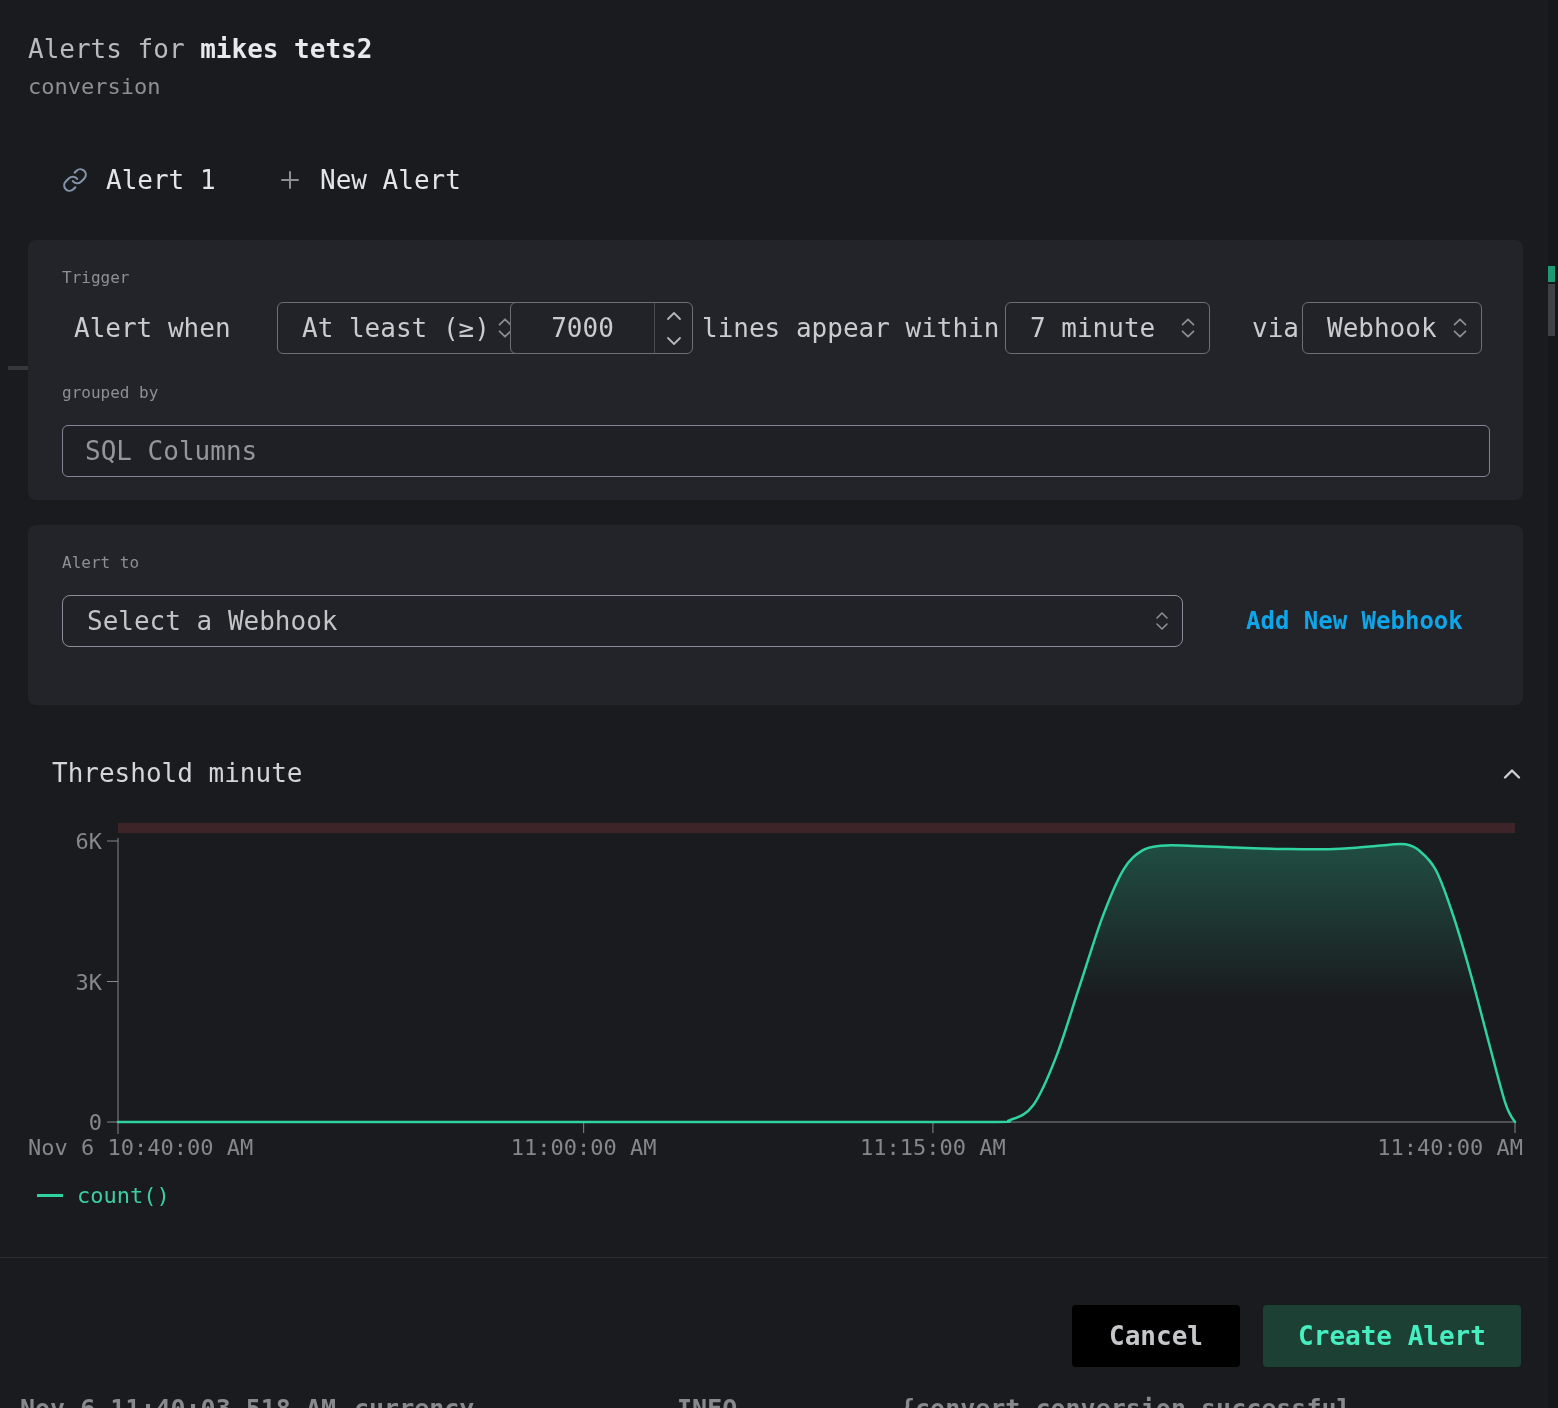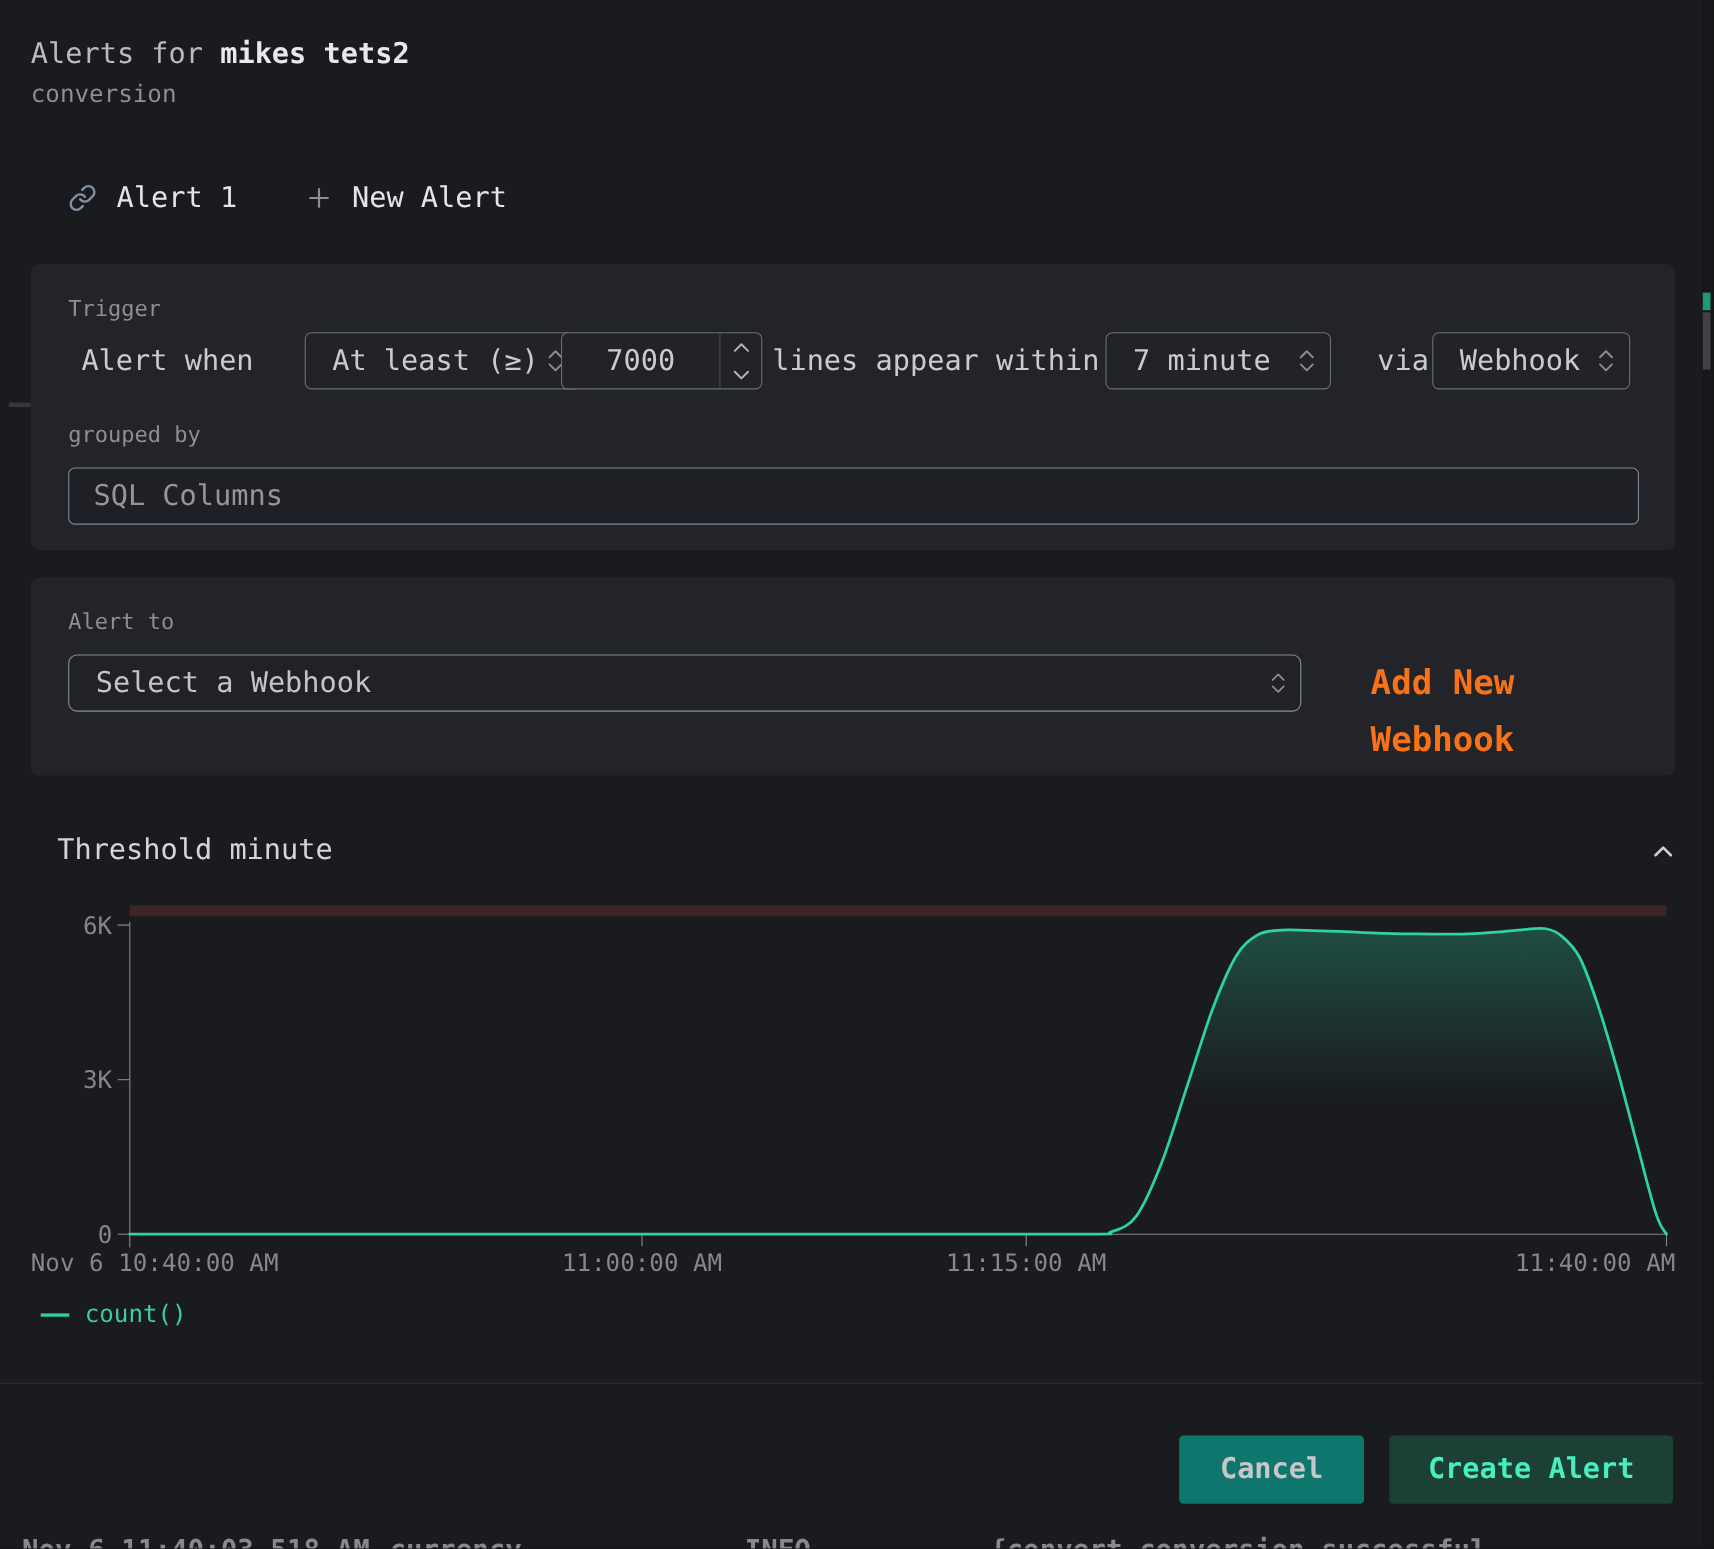--- a/index.html
+++ b/index.html
@@ -21,21 +21,21 @@
   .tab-row { left:0; top:150px; width:1558px; height:66px; }
   .tab1 { position:absolute; left:62px; top:6px; }
   .tab2 { position:absolute; left:278px; top:6px; }
   .tabline { left:8px; top:216px; width:1507px; height:4px; background:#35373c; }
   .tabline-active { left:253px; top:216px; width:238px; height:4px; background:#12b886; }
 
   
   .card { background:#232429; border-radius:8px; }
   .card-trigger { left:28px; top:240px; width:1495px; height:260px; }
   .card-send { left:28px; top:525px; width:1495px; height:180px; }
-  .sec-label { font-size:20px; color:#8d8f94; }
+  .sec-label { font-size:16px; color:#8d8f94; }
 
   .inline-text { font-size:26px; color:#c9cbce; line-height:52px;margin-left:12px; }
 
   .selectbox {
     position:absolute; height:52px; background:#222328;
     border:1px solid #6c6f76; border-radius:6px;
     display:flex; align-items:center; justify-content:space-between;
     padding:0 12px 0 24px; cursor:pointer;
   }
   .selectbox .val { font-size:26px; color:#c9cbce; white-space:nowrap; }
@@ -50,34 +50,34 @@
 
   .textinput {
     position:absolute; height:52px; width:1428px; background:#1f2025;
     border:1px solid #838692; border-radius:6px; color:#f0abfc;
     font-family:inherit; font-size:26px; padding:0 22px; outline:none;
   }
   .textinput::placeholder { color:#94969b; opacity:1; }
 
   .webhook-select { left:34px; top:70px; width:1121px; border-radius:8px; border-color:#8b8e98; background:#212227; }
   .addnew { position:absolute; left:1200px; top:70px; height:52px; line-height:52px;
-    font-size:31px; font-weight:bold; color:#f97316; padding:0 18px; cursor:pointer; border-radius:6px; }
+    font-size:24px; font-weight:bold; color:#0ea5e9; padding:0 18px; cursor:pointer; border-radius:6px; }
 
   
   .chart-title { left:52px; top:758px; font-size:26px; color:#d4d5d8; }
   .collapse-btn { left:1494px; top:756px; width:36px; height:36px; display:flex; align-items:center; justify-content:center; cursor:pointer; }
   .legend { left:37px; top:1183px; display:flex; align-items:center; gap:14px; }
   .legend .dash { width:26px; height:3px; background:#2fd3a2; }
   .legend .lbl { font-size:22px; color:#3bcf9f; }
 
   
   .footer-divider { left:0; top:1257px; width:1558px; height:1px; background:#2c2d31; }
   .btn { position:absolute; top:1305px; height:62px; border:none; border-radius:4px;
     font-family:inherit; font-size:26px; font-weight:bold; cursor:pointer; }
-  .btn-cancel { left:1072px; width:168px; background:#0f766e; color:#c6c7ca; }
+  .btn-cancel { left:1072px; width:168px; background:#000000; color:#c6c7ca; }
   .btn-create { left:1263px; width:258px; background:#1d4034; color:#46eec0; }
 
   
   .bg-row { left:0; top:1393px; width:1558px; height:15px; overflow:hidden; }
   .bg-row span { position:absolute; top:1px; font-size:25px; font-weight:bold; color:#88898d; white-space:nowrap; }
 
   .right-strip { left:1548px; top:0; width:10px; height:1408px; background:#161719; }
   .fleck-green { left:1548px; top:266px; width:7px; height:16px; background:#1e9a72; }
   .fleck-gray  { left:1548px; top:284px; width:7px; height:52px; background:#3f4147; }
 

